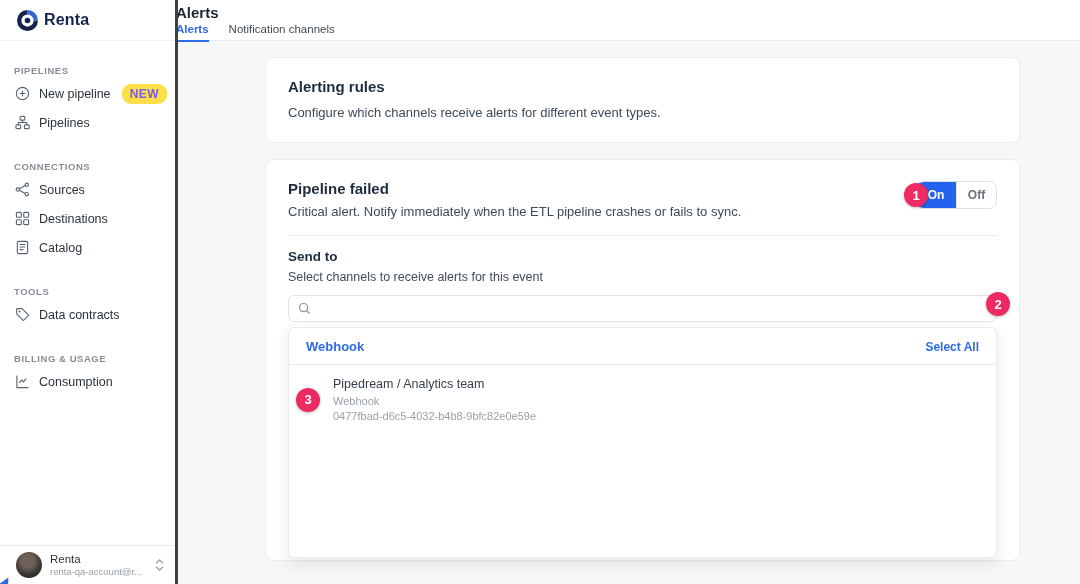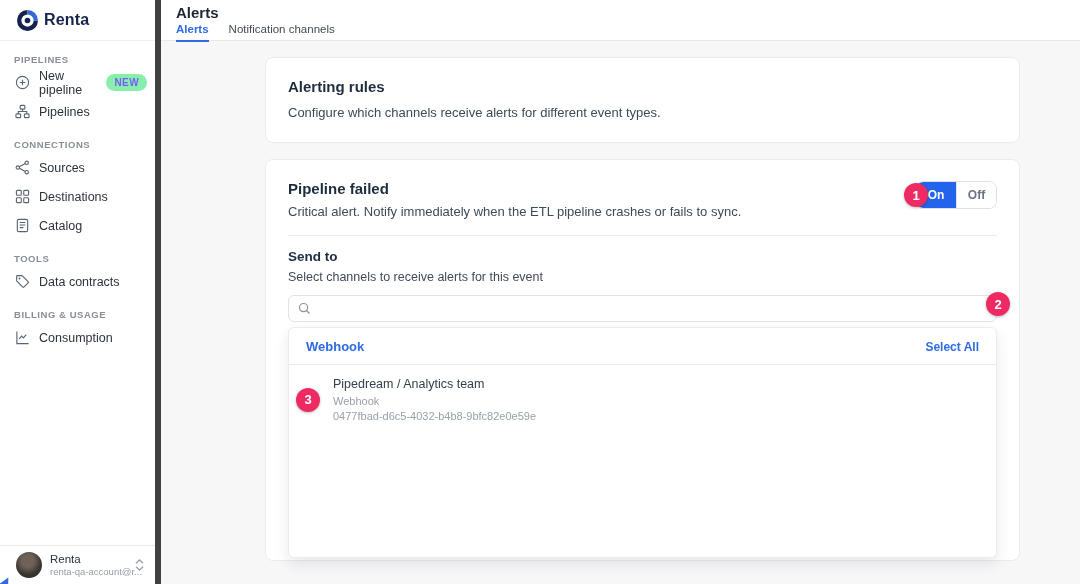--- a/index.html
+++ b/index.html
@@ -8,39 +8,39 @@
     font-family:"Liberation Sans", sans-serif;
     background:#f7f7f8;
     position:relative;
     overflow:hidden;
     color:#2b333c;
   }
   svg { display:block; }
 
   
   .sidebar {
-    position:absolute; left:0; top:0; width:161px; height:584px;
-    background:#fff; border-right:6px solid #404040; z-index:5;
+    position:absolute; left:0; top:0; width:178px; height:584px;
+    background:#fff; border-right:3px solid #404040; z-index:5;
     display:flex; flex-direction:column;
   }
   .logo-row { height:41px; display:flex; align-items:center; gap:6px;
     padding-left:17px; border-bottom:1px solid #eef0f2; flex:0 0 auto; }
   .logo-mark { width:21px; height:21px; }
   .brand { font-size:16px; font-weight:700; color:#17244c; letter-spacing:.2px; }
 
   .side-nav { flex:1 1 auto; }
-  .side-section { margin-top:13px; }
+  .side-section { margin-top:24px; }
   .side-label { font-size:9.5px; font-weight:700; color:#878e97;
     letter-spacing:.55px; padding:0 0 3px 14px; }
   .side-item { height:29px; display:flex; align-items:center; gap:9px;
     padding-left:14px; padding-right:8px; font-size:12.5px; color:#2b333c; cursor:pointer; }
   .side-item .ic { width:16px; height:16px; color:#5a6572; flex:0 0 auto;
     display:flex; align-items:center; justify-content:center; }
-  .badge-new { margin-left:auto; background:#86efac; color:#7a5af8;
-    font-size:10px; font-weight:700; letter-spacing:.4px;
+  .badge-new { margin-left:auto; background:#fde047; color:#7a5af8;
+    font-size:12px; font-weight:700; letter-spacing:.4px;
     border-radius:9px; padding:3px 8px; }
 
   .user-row { flex:0 0 auto; height:39px; border-top:1px solid #e8eaed;
     display:flex; align-items:center; gap:8px; padding:0 10px 0 16px; }
   .avatar { width:26px; height:26px; border-radius:50%;
     background:radial-gradient(circle at 45% 35%, #6e6258 0 28%, #3a3632 60%, #23201e 100%);
     flex:0 0 auto; }
   .user-txt { line-height:1.25; min-width:0; }
   .user-name { font-size:11.5px; color:#2b333c; }
   .user-email { font-size:9.5px; color:#969da5; white-space:nowrap; }

